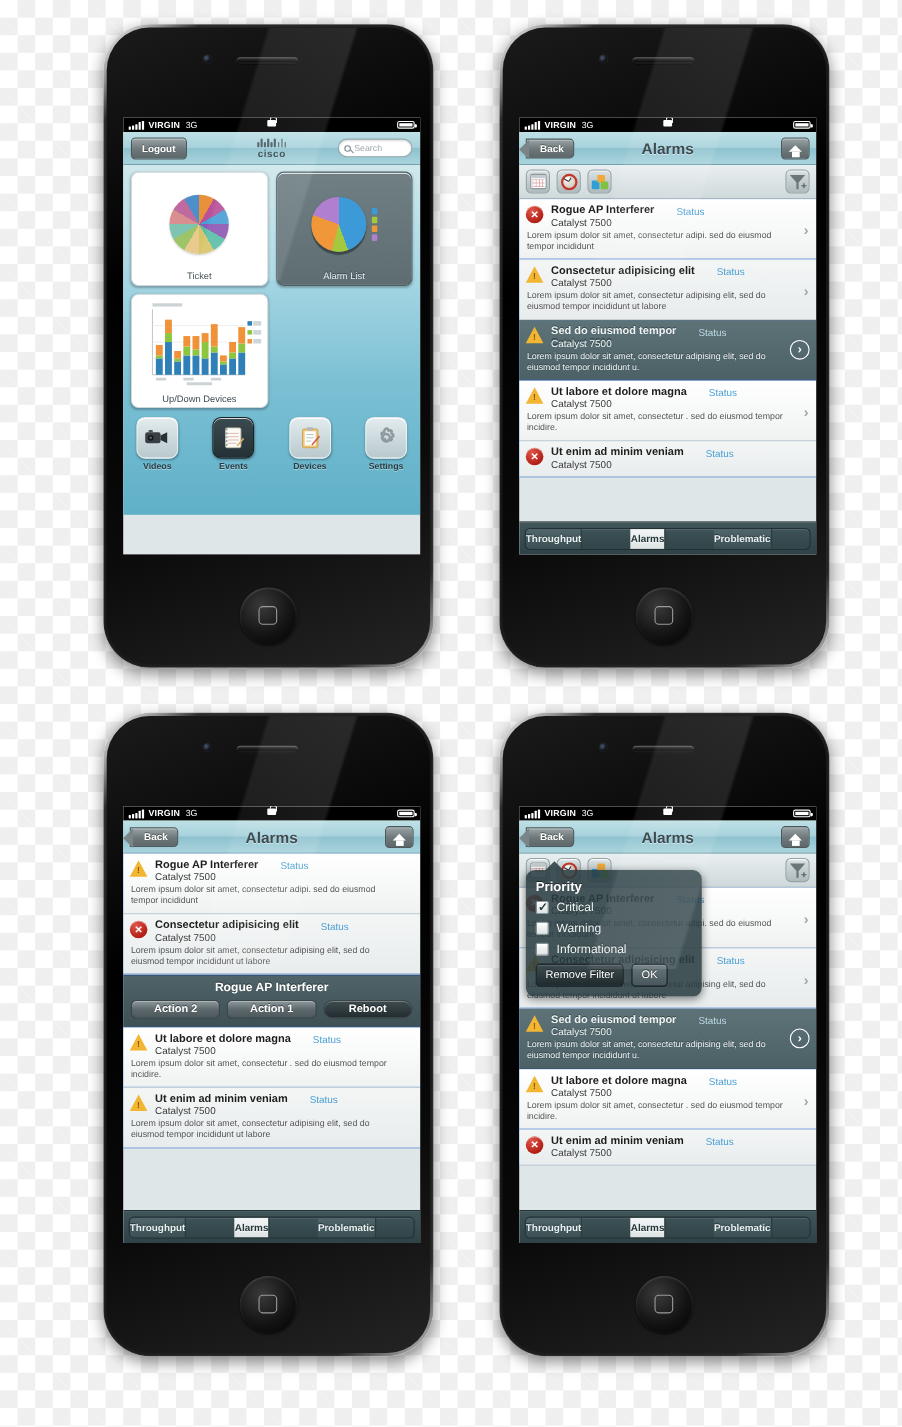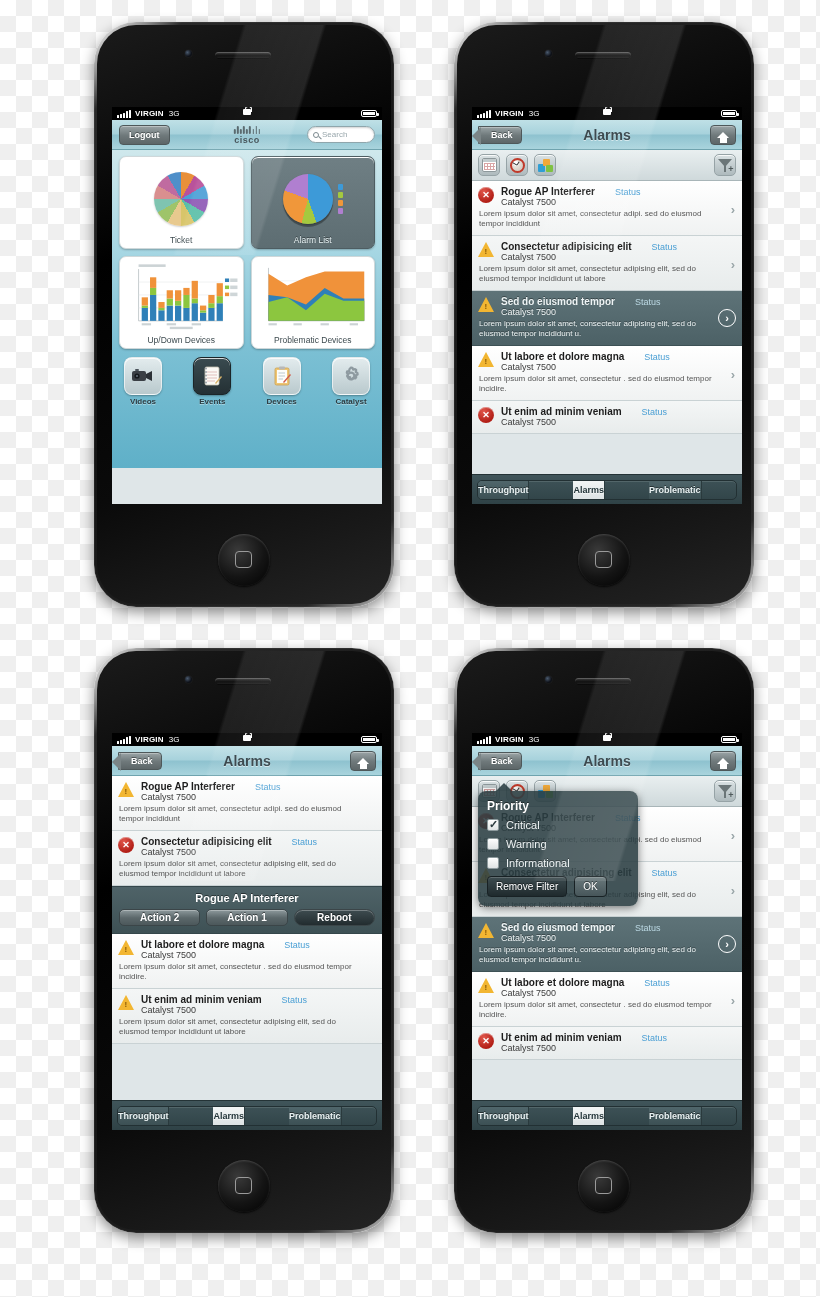--- a/index.html
+++ b/index.html
@@ -138,21 +138,21 @@
 
   .dash-body {
     height: 318px;
     background: linear-gradient(180deg,#cfe8ec 0%,#a9d8e4 30%,#7cc0d4 62%,#5fb0c8 100%);
     padding: 6px 7px 0;
   }
   .tile-grid { display: grid; grid-template-columns: 1fr 1fr; gap: 7px; }
   .tile {
     border-radius: 7px; background: #fff; border: 1px solid #cfd8da;
     box-shadow: 0 1px 2px rgba(0,0,0,.25), inset 0 1px 0 #fff;
-    padding: 5px 4px 3px; height: 93px;
+    padding: 5px 4px 3px; height: 104px;
     display: flex; flex-direction: column; align-items: center; justify-content: space-between;
   }
   .tile.selected {
     background: linear-gradient(180deg,#6f7f84,#5d6d72);
     border-color: #4e5d62;
   }
   .tile.selected .tile-label { color: #e6f0f2; text-shadow: 0 -1px 0 rgba(0,0,0,.45); }
   .tile-label { font-size: 8.5px; color: #3d4a4f; }
   .tile-viz { flex: 1; display: flex; align-items: center; justify-content: center; width: 100%; }
 
@@ -494,39 +494,20 @@
                     <rect x="14" y="2" width="26" height="2.2" fill="#ccd3d5"></rect>
                     <rect x="44" y="55" width="22" height="2" fill="#ccd3d5"></rect>
                     <rect x="17" y="52" width="9" height="1.8" fill="#ccd3d5"></rect>
                       <rect x="41" y="52" width="9" height="1.8" fill="#ccd3d5"></rect>
                       <rect x="65" y="52" width="9" height="1.8" fill="#ccd3d5"></rect>
                   </svg>
                 </div>
                 <div class="tile-label">Up/Down Devices</div>
               </div>
 
-              <div class="tile">
-                <div class="tile-viz">
-                  <svg class="minichart" viewBox="0 0 110 62" preserveAspectRatio="none">
-                    <line x1="12" y1="5" x2="12" y2="50" stroke="#aab4b7" stroke-width=".6"></line>
-                    <line x1="12" y1="50" x2="104" y2="50" stroke="#aab4b7" stroke-width=".6"></line>
-                    <line x1="12" y1="16" x2="104" y2="16" stroke="#e4e8e9" stroke-width=".5"></line>
-                    <line x1="12" y1="28" x2="104" y2="28" stroke="#e4e8e9" stroke-width=".5"></line>
-                    <line x1="12" y1="39" x2="104" y2="39" stroke="#e4e8e9" stroke-width=".5"></line>
-                    <polygon points="12,10 30,20 48,13 66,8 84,8 104,8 104,50 12,50" fill="#f0923a"></polygon>
-                    <polygon points="12,28 30,30 48,36 66,22 84,31 104,31 104,50 12,50" fill="#2f80b8"></polygon>
-                    <polygon points="12,34 30,30 48,41 66,27 84,33 104,33 104,50 12,50" fill="#8cc63f"></polygon>
-                    <rect x="12" y="52" width="8" height="1.8" fill="#ccd3d5"></rect>
-                      <rect x="36" y="52" width="8" height="1.8" fill="#ccd3d5"></rect>
-                    <rect x="62" y="52" width="8" height="1.8" fill="#ccd3d5"></rect>
-                      <rect x="90" y="52" width="8" height="1.8" fill="#ccd3d5"></rect>
-                  </svg>
-                </div>
-                <div class="tile-label">Problematic Devices</div>
-              </div>
             </div>
 
             <div class="apps-row">
               <div class="app">
                 <div class="app-icon">
                   <svg width="24" height="16" viewBox="0 0 24 16">
                     <rect x="1" y="3" width="14" height="10" rx="2" fill="#3a3f45"></rect>
                     <polygon points="15,6 21,3 21,13 15,10" fill="#2b3036"></polygon>
                     <circle cx="6" cy="8" r="2.6" fill="#14181c"></circle>
                     <circle cx="6" cy="8" r="1.1" fill="#5f6a74"></circle>
@@ -573,21 +554,21 @@
                 </div>
                 <div class="app-label">Devices</div>
               </div>
               <div class="app">
                 <div class="app-icon">
                   <svg width="24" height="24" viewBox="0 0 24 24">
                     <path d="M12 3.5l1.4.25.7 1.9 1.9-.55 1.2.9-.5 1.95 1.7 1.05.25 1.45-1.75.9.35 1.95-1 1.1-1.9-.75-1.3 1.5-1.45-.15-.6-1.9-2 .1-.85-1.25 1-1.7-1.35-1.5.35-1.45 2-.2.3-1.95z" fill="none" stroke="#8e9aa0" stroke-width="2.2" stroke-linejoin="round"></path>
                     <circle cx="12" cy="12" r="3.4" fill="none" stroke="#8e9aa0" stroke-width="2.2"></circle>
                   </svg>
                 </div>
-                <div class="app-label">Catalyst</div>
+                <div class="app-label">Settings</div>
               </div>
             </div>
           </div>
 
         </div>
 
         <div class="gloss"></div>
         <div class="home-btn">
             <div class="home-sq"></div>
           </div>

